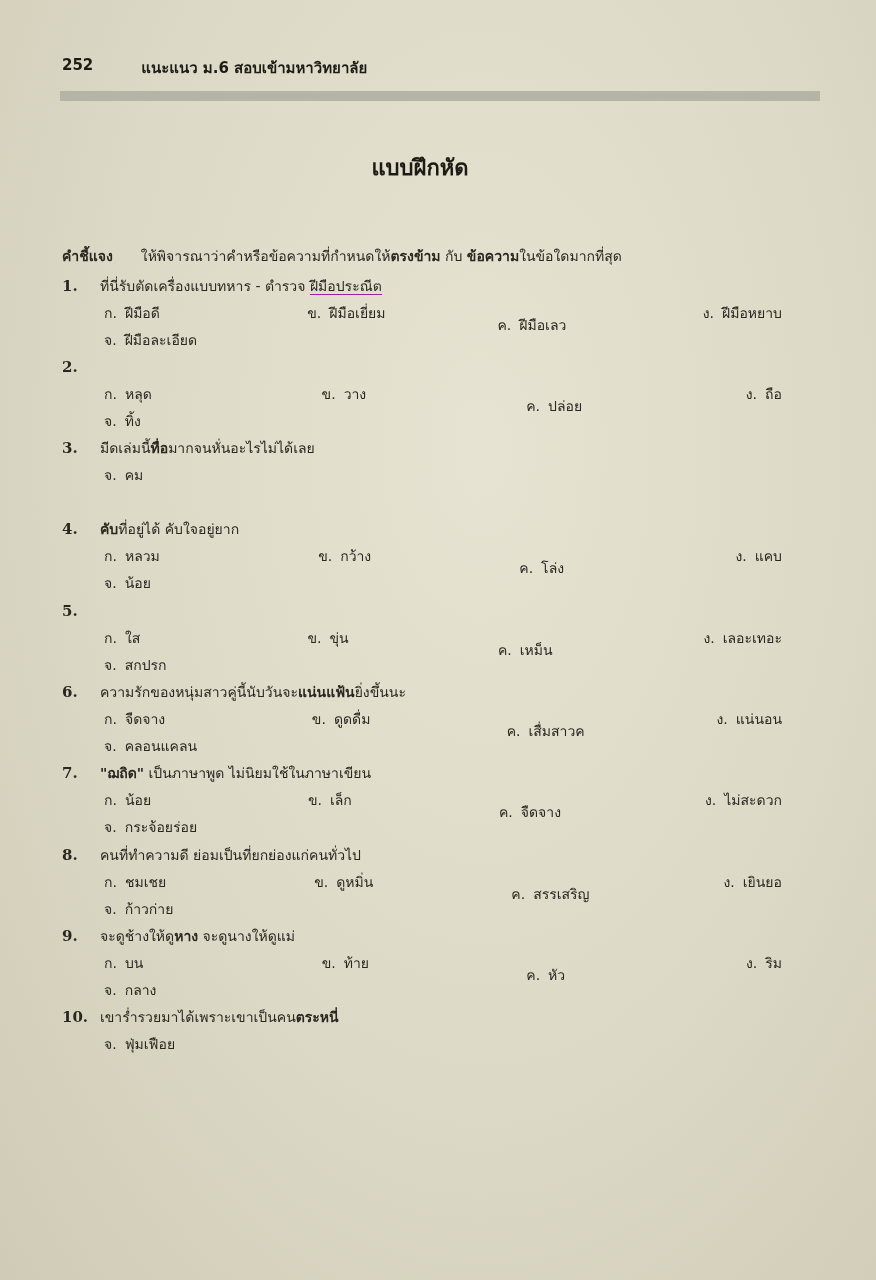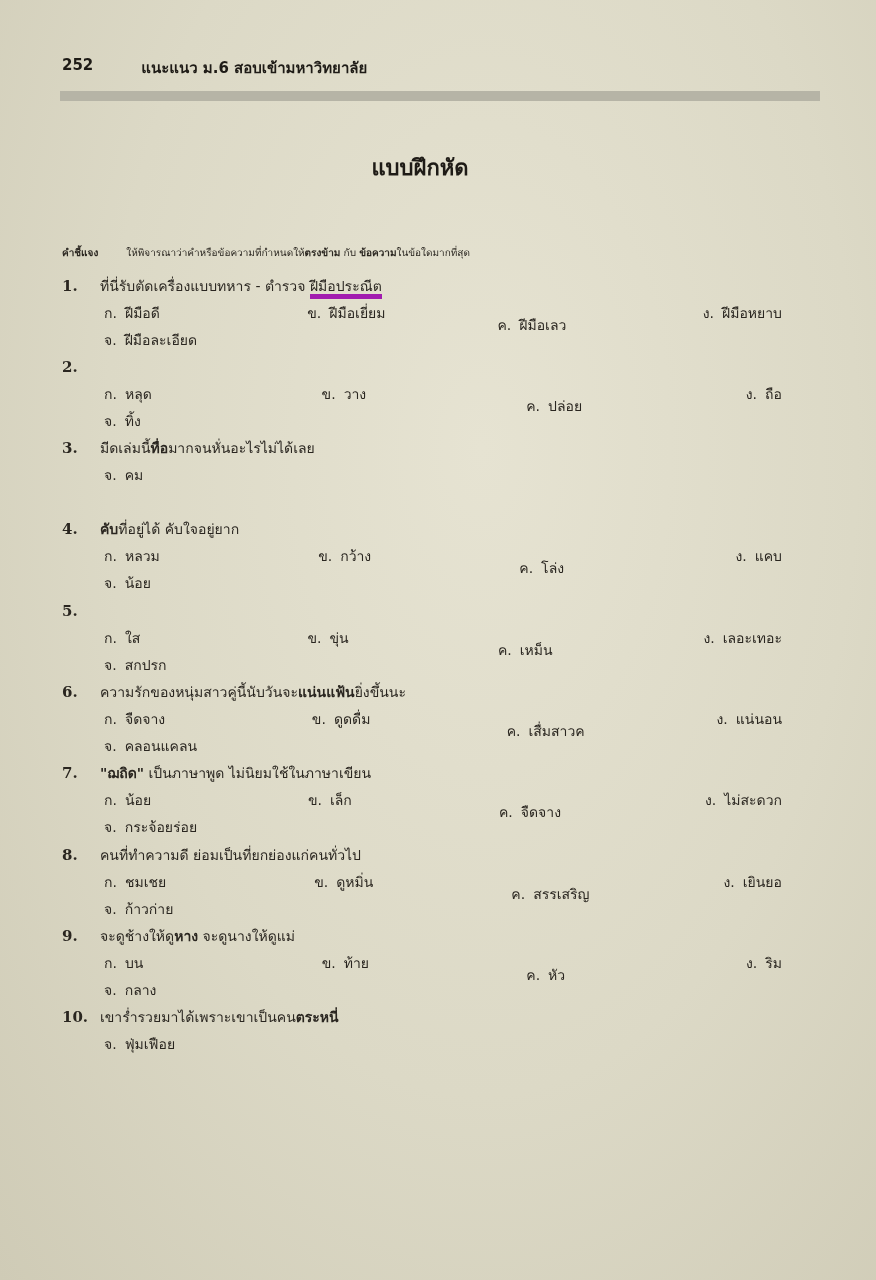--- a/index.html
+++ b/index.html
@@ -21,31 +21,31 @@
   .head-bar {
     position: absolute; left: 60px; top: 91px; width: 760px; height: 10px;
     background: #b6b4a6;
   }
   .title {
     position: absolute; left: 0; width: 840px; top: 150px; text-align: center;
     font-family: "DejaVu Sans", sans-serif; font-weight: bold; font-size: 22px;
     color: #1e1b16;
   }
   .instruction {
-    position: absolute; left: 62px; top: 245px; font-size: 10px;
+    position: absolute; left: 62px; top: 245px; font-size: 14px;
     font-family: "DejaVu Sans", sans-serif; color: #2a2620;
   }
   .instruction b { font-weight: bold; }
   .instruction .lead { font-weight: bold; margin-right: 28px; }
   .questions { position: absolute; left: 62px; top: 272px; width: 720px; }
   .q { height: 81.3px; font-family: "DejaVu Sans", sans-serif; font-size: 14px; }
   .q-line { height: 27px; display: flex; align-items: center; }
   .q-num { width: 38px; font-family: "DejaVu Serif", serif; font-weight: bold; font-size: 15px; }
   .q-text b { font-weight: bold; }
-  .q-text .ul { border-bottom: 5px solid #a21caf; }
+  .q-text .ul { border-bottom: 1px solid #a21caf; }
   .opt-row { height: 27px; display: flex; align-items: center; padding-left: 42px; justify-content: space-between; }
   .opt { display: inline-block; }
   .opt.c1 { width: 178px; }
   .opt.c2 { width: 165px; }
   .opt.c3 { width: 180px; margin-top: 24px; }
   .opt .lbl { margin-right: 8px; }
 </style>
 </head>
 <body>
 

